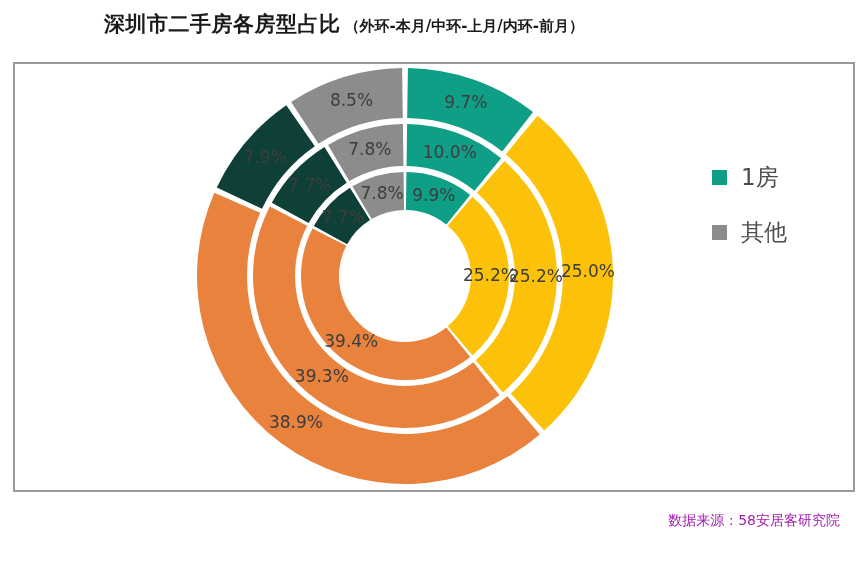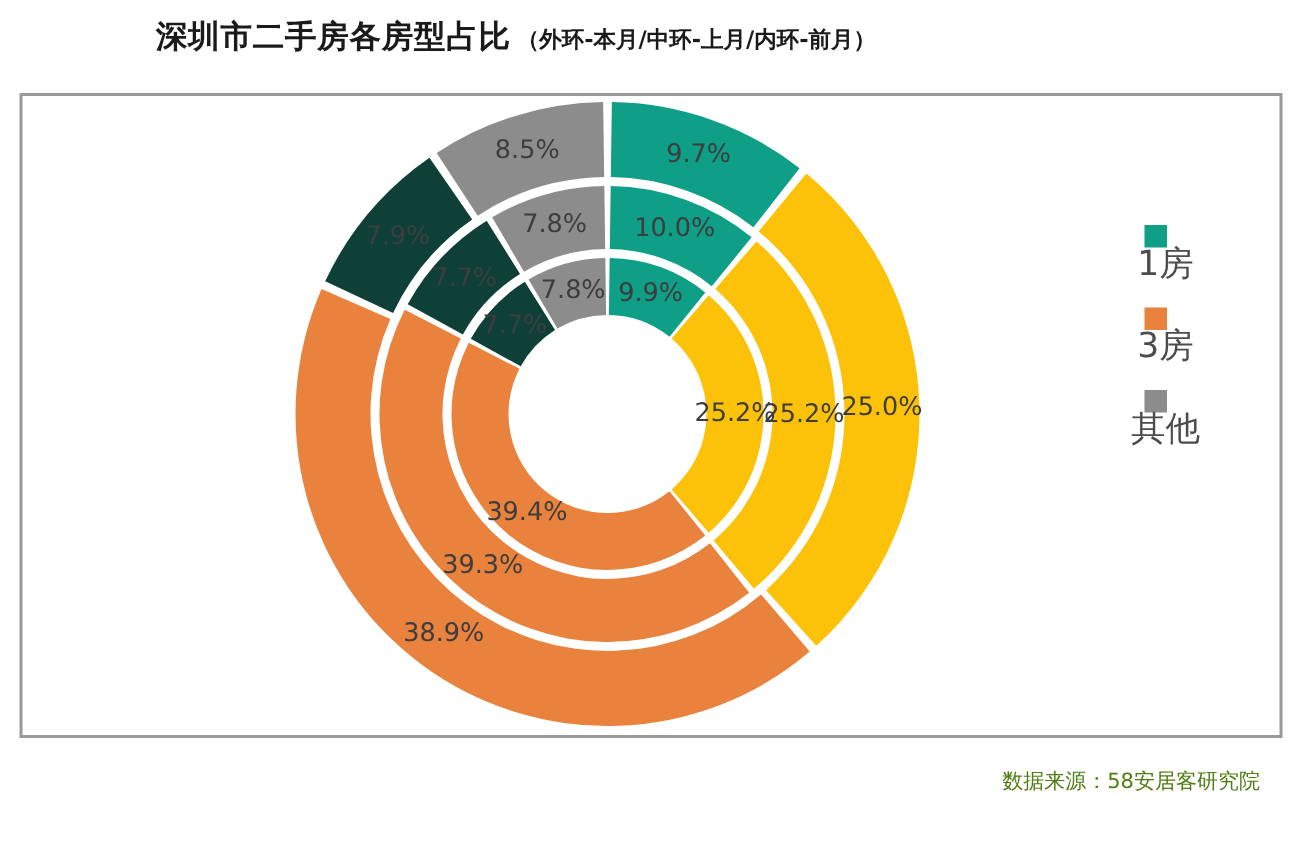--- a/index.html
+++ b/index.html
@@ -58,39 +58,38 @@
 
   #legend {
     position: absolute;
     left: 712px; top: 150px;
     width: 130px;
   }
   .legend-row {
     display: flex;
     align-items: center;
     height: 55px;
-    flex-direction: column;
   }
   .legend-swatch {
     width: 15px; height: 15px;
     flex: 0 0 15px;
     margin-right: 14px;
   }
   .legend-label {
     font-size: 23px;
     color: #4c4c4c;
     line-height: 1;
   }
 
   #source-note {
     position: absolute;
     right: 28px;
     top: 512px;
     font-size: 14px;
-    color: #4d7c0f;
+    color: #a21caf;
     white-space: nowrap;
   }
 </style>
 </head>
 <body>
 
 <div id="chart-title">
   <span class="main">深圳市二手房各房型占比</span><span class="sub">（外环-本月/中环-上月/内环-前月）</span>
 </div>
 
@@ -138,22 +137,18 @@
       </g>
   </svg>
 </div>
 
 <div id="legend">
   <div class="legend-row">
     <span class="legend-swatch" style="background: rgb(15, 158, 134);"></span>
     <span class="legend-label">1房</span>
   </div>
   <div class="legend-row">
-    <span class="legend-swatch" style="background: rgb(232, 130, 60);"></span>
-    <span class="legend-label">3房</span>
-  </div>
-  <div class="legend-row">
     <span class="legend-swatch" style="background: rgb(140, 140, 140);"></span>
     <span class="legend-label">其他</span>
   </div>
 </div>
 
 <div id="source-note">数据来源：58安居客研究院</div>
 
 </body></html>

